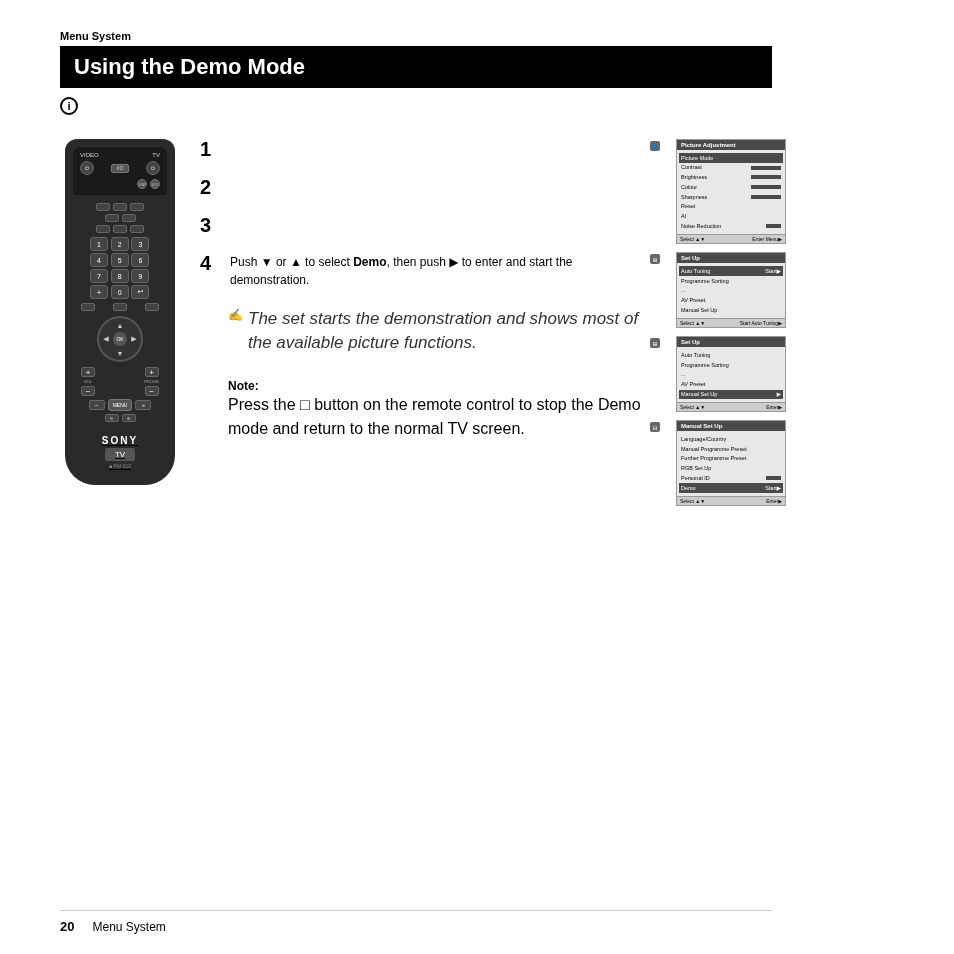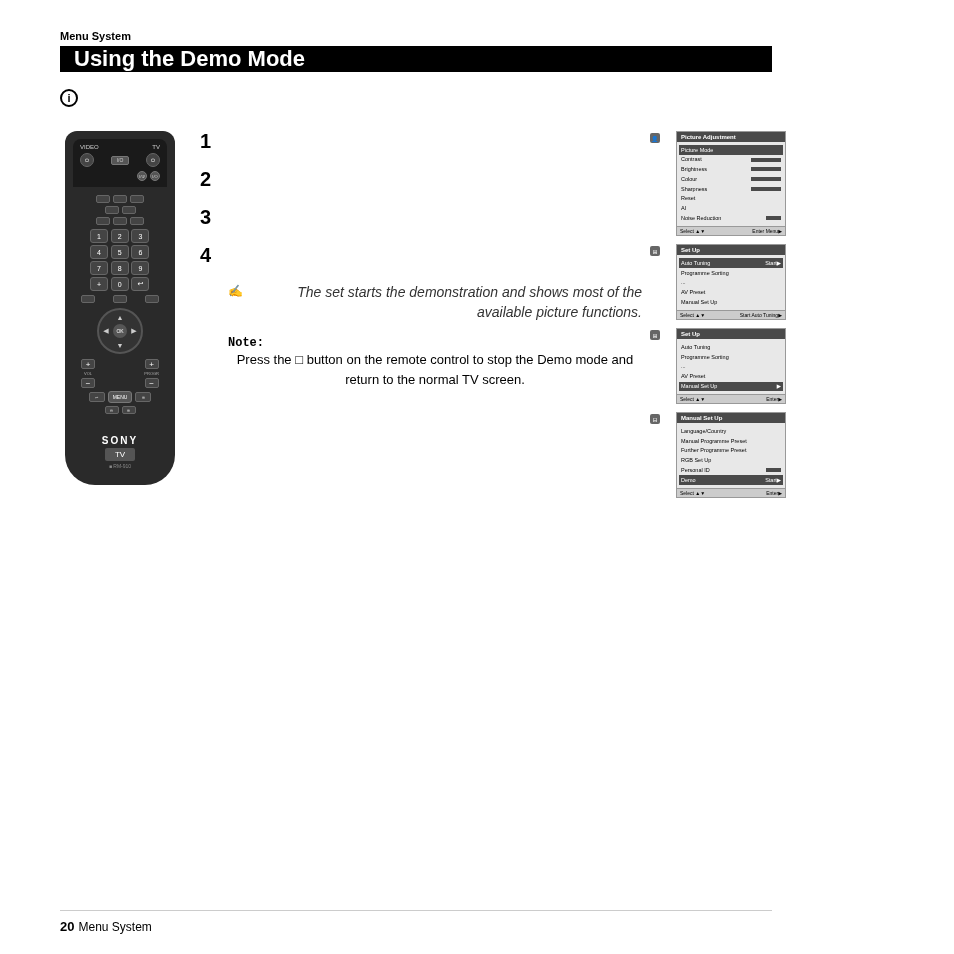--- a/index.html
+++ b/index.html
@@ -22,22 +22,22 @@
     .section-label {
       font-size: 11px;
       font-weight: bold;
       color: #000;
       margin-bottom: 4px;
     }
 
     .page-title-bar {
       background: #000;
       color: #fff;
-      padding: 0 14px;
-      margin-bottom: 16px;
+      padding: 8px 14px;
+      margin-bottom: 8px;
     }
 
     .page-title-bar h1 {
       font-size: 22px;
       font-weight: bold;
     }
 
     .info-row {
       display: flex;
       align-items: flex-start;
@@ -302,21 +302,22 @@
       border: 1px solid #666;
       font-size: 4px;
       color: #ccc;
       display: flex;
       align-items: center;
       justify-content: center;
     }
 
     .remote-brand {
       text-align: center;
-      margin-top: 14px;
+      margin-top: 6px;
+      text-decoration: underline;
     }
 
     .sony-logo {
       color: #fff;
       font-size: 10px;
       font-weight: bold;
       letter-spacing: 2px;
     }
 
     .tv-box {
@@ -367,46 +368,44 @@
       font-weight: bold;
     }
 
     .note-area {
       margin-top: 5px;
       padding-left: 28px;
     }
 
     .italic-note {
       font-style: italic;
-      font-size: 14px;
+      font-size: 17px;
       color: #333;
       line-height: 1.4;
       padding-left: 20px;
       position: relative;
-      text-align: right;
     }
 
     .italic-note::before {
       content: '✍';
       position: absolute;
       left: 0;
       font-style: normal;
       font-size: 12px;
     }
 
     .note-bold {
       font-weight: bold;
       font-size: 12px;
       margin-top: 8px;
     }
 
     .note-normal {
-      font-size: 13px;
+      font-size: 16px;
       line-height: 1.5;
-      text-align: center;
     }
 
     
     .screens-area {
       width: 110px;
       flex-shrink: 0;
       display: flex;
       flex-direction: column;
       gap: 8px;
       padding-top: 0;
@@ -491,21 +490,21 @@
     }
 
     
     .page-footer {
       position: absolute;
       bottom: 20px;
       left: 60px;
       right: 60px;
       display: flex;
       align-items: center;
-      gap: 4px;
+      gap: 18px;
       border-top: 1px solid #ccc;
       padding-top: 8px;
     }
 
     .page-num {
       font-size: 13px;
       font-weight: bold;
     }
 
     .footer-section {
@@ -645,25 +644,28 @@
       <div class="step">
         <div class="step-num">2</div>
       </div>
 
       <div class="step">
         <div class="step-num">3</div>
       </div>
 
       <div class="step">
         <div class="step-num">4</div>
+        <div class="step-text">
+          Push ▼ or ▲ to select <strong>Demo</strong>, then push ▶ to enter and start the demonstration.
+        </div>
       </div>
 
       <div class="note-area">
         <div class="italic-note">The set starts the demonstration and shows most of the available picture functions.</div>
-        <div class="note-bold" style="margin-top:14px;font-family:Liberation Mono, monospace;">Note:</div>
+        <div class="note-bold" style="margin-top:24px;">Note:</div>
         <div class="note-normal">
           Press the □ button on the remote control to stop the Demo mode and return to the normal TV screen.
         </div>
       </div>
 
     </div>
 
     <div class="screens-area">
 
       <div class="thumb-wrapper">

